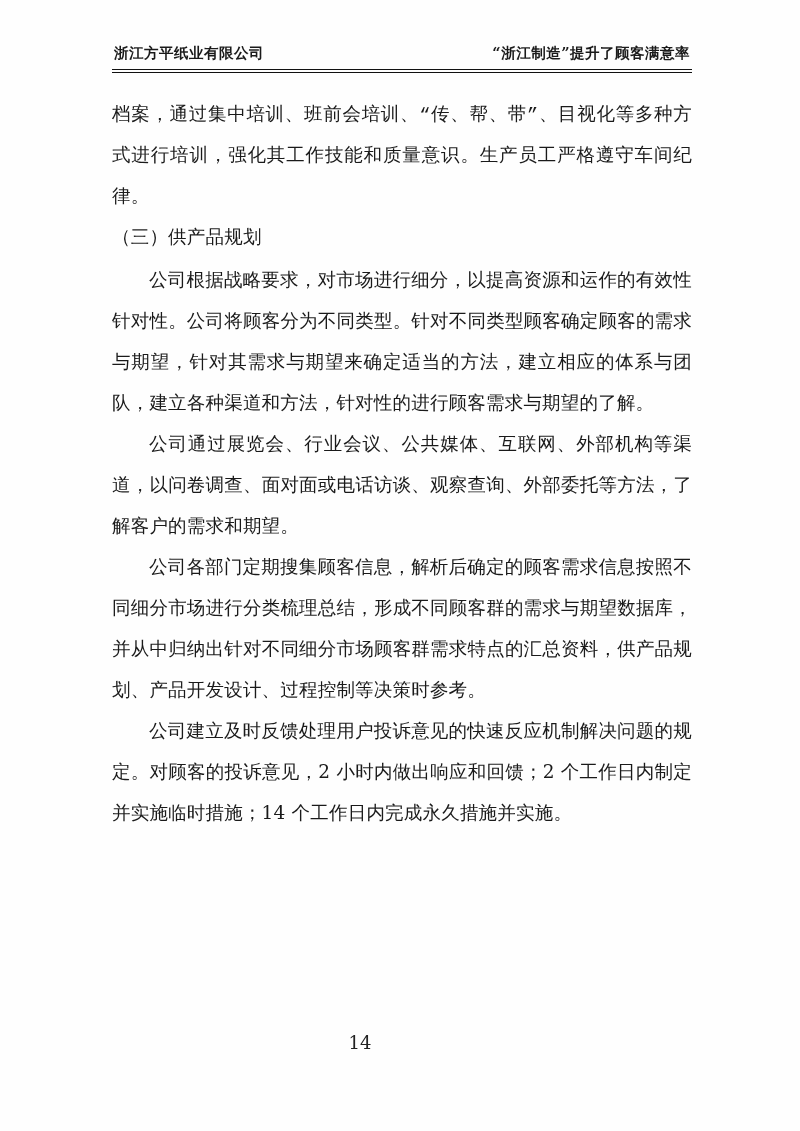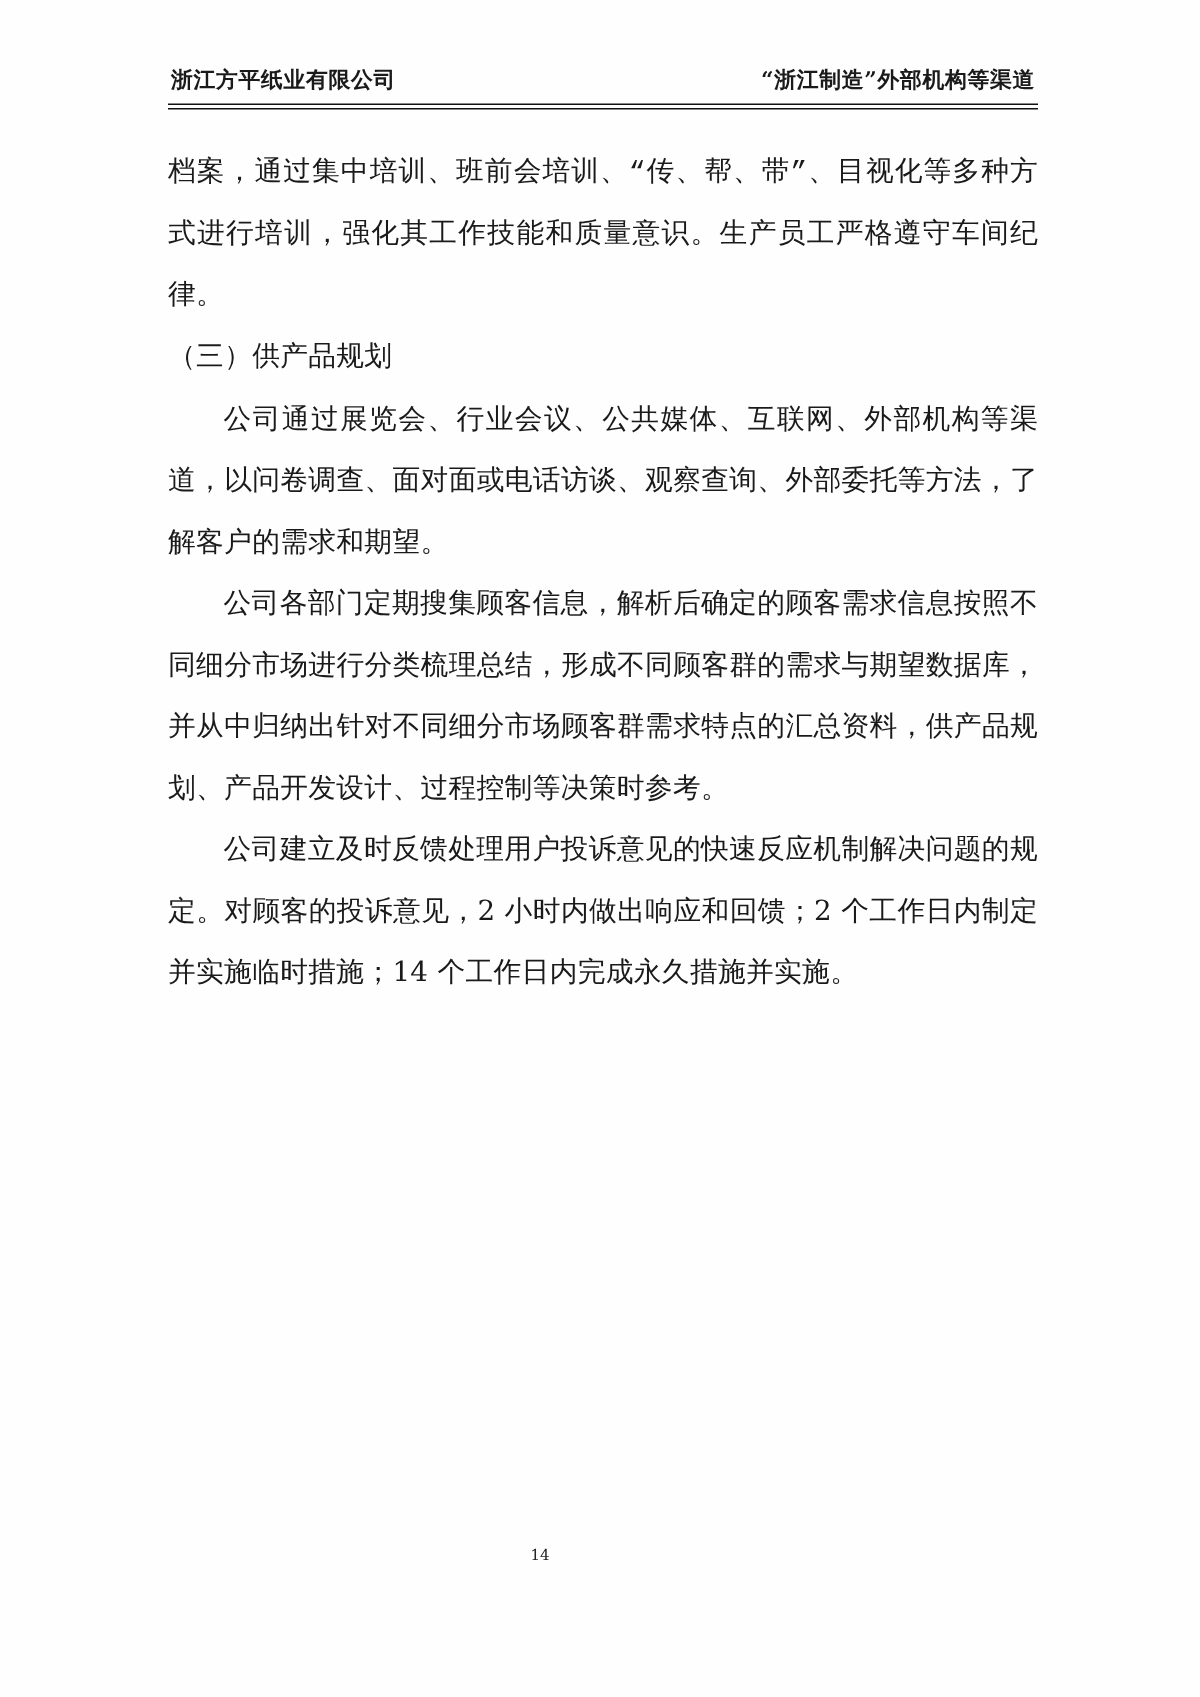--- a/index.html
+++ b/index.html
@@ -63,42 +63,43 @@
   .indent0 {
     text-indent: 0;
     font-family: Liberation Mono, monospace;
   }
   .footer {
     position: absolute;
     left: 0;
     top: 1032px;
     width: 720px;
     text-align: center;
-    font-size: 10px;
+    font-size: 18px;
     font-family: "DejaVu Serif", "Liberation Serif", serif;
     color: #222;
   }
 </style>
 </head>
 <body>
 
 <div class="page">
 
   <div class="content">
 
     <div class="header">
       <span class="header-left">浙江方平纸业有限公司</span>
-      <span class="header-right">“浙江制造”外部机构等渠道</span>
+      <span class="header-right">“浙江制造”提升了顾客满意率</span>
     </div>
     <div class="header-rule"></div>
     <div class="header-rule2"></div>
 
     <div class="body-text">
       <p class="indent0">档案，通过集中培训、班前会培训、“传、帮、带”、目视化等多种方式进行培训，强化其工作技能和质量意识。生产员工严格遵守车间纪律。</p>
       <p class="indent0">（三）供产品规划</p>
+      <p class="indent2">公司根据战略要求，对市场进行细分，以提高资源和运作的有效性针对性。公司将顾客分为不同类型。针对不同类型顾客确定顾客的需求与期望，针对其需求与期望来确定适当的方法，建立相应的体系与团队，建立各种渠道和方法，针对性的进行顾客需求与期望的了解。</p>
       <p class="indent2">公司通过展览会、行业会议、公共媒体、互联网、外部机构等渠道，以问卷调查、面对面或电话访谈、观察查询、外部委托等方法，了解客户的需求和期望。</p>
       <p class="indent2">公司各部门定期搜集顾客信息，解析后确定的顾客需求信息按照不同细分市场进行分类梳理总结，形成不同顾客群的需求与期望数据库，并从中归纳出针对不同细分市场顾客群需求特点的汇总资料，供产品规划、产品开发设计、过程控制等决策时参考。</p>
       <p class="indent2">公司建立及时反馈处理用户投诉意见的快速反应机制解决问题的规定。对顾客的投诉意见，2 小时内做出响应和回馈；2 个工作日内制定并实施临时措施；14 个工作日内完成永久措施并实施。</p>
     </div>
 
   </div>
 
   <div class="footer">14</div>
 
 </div>

